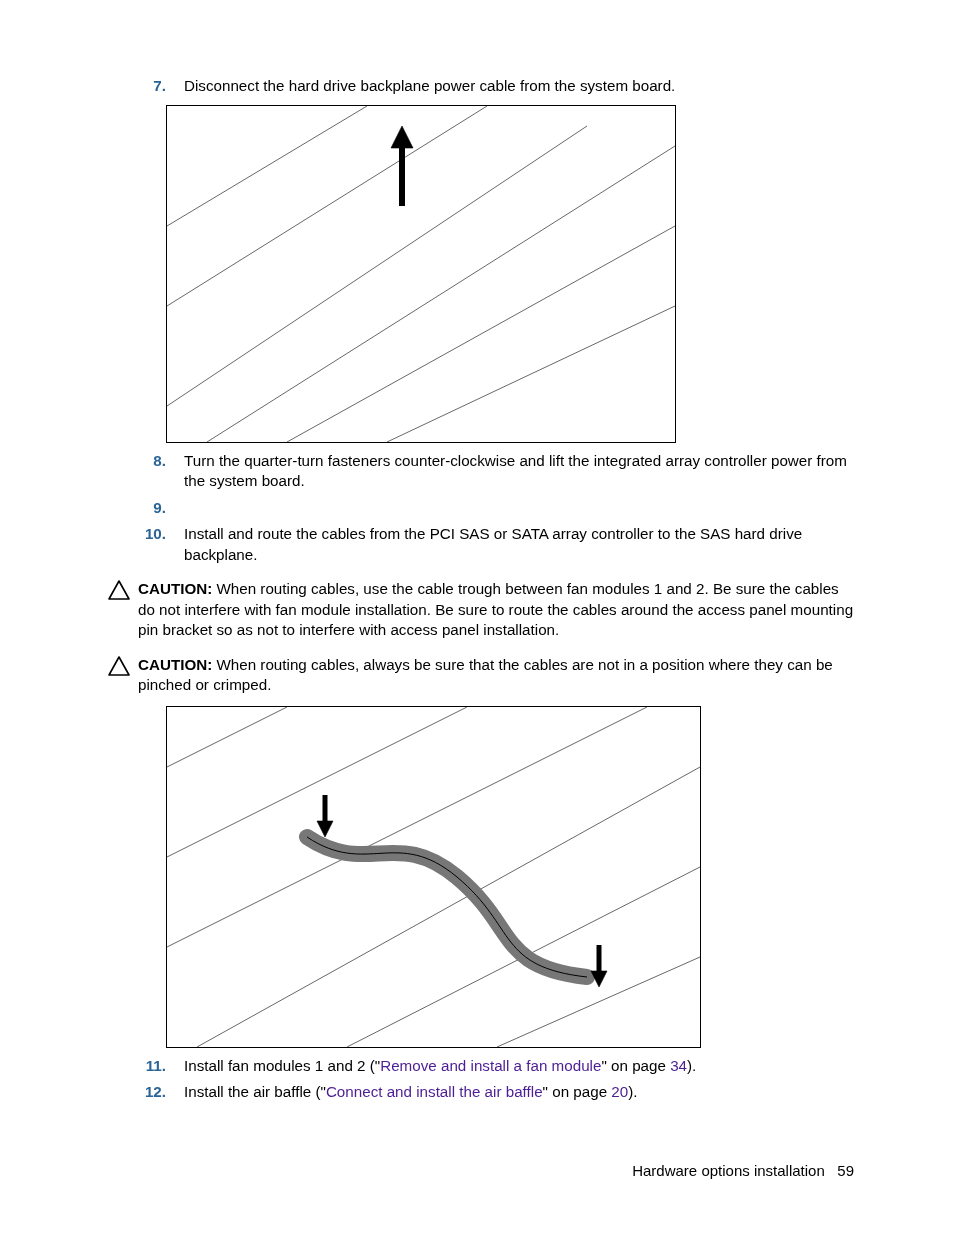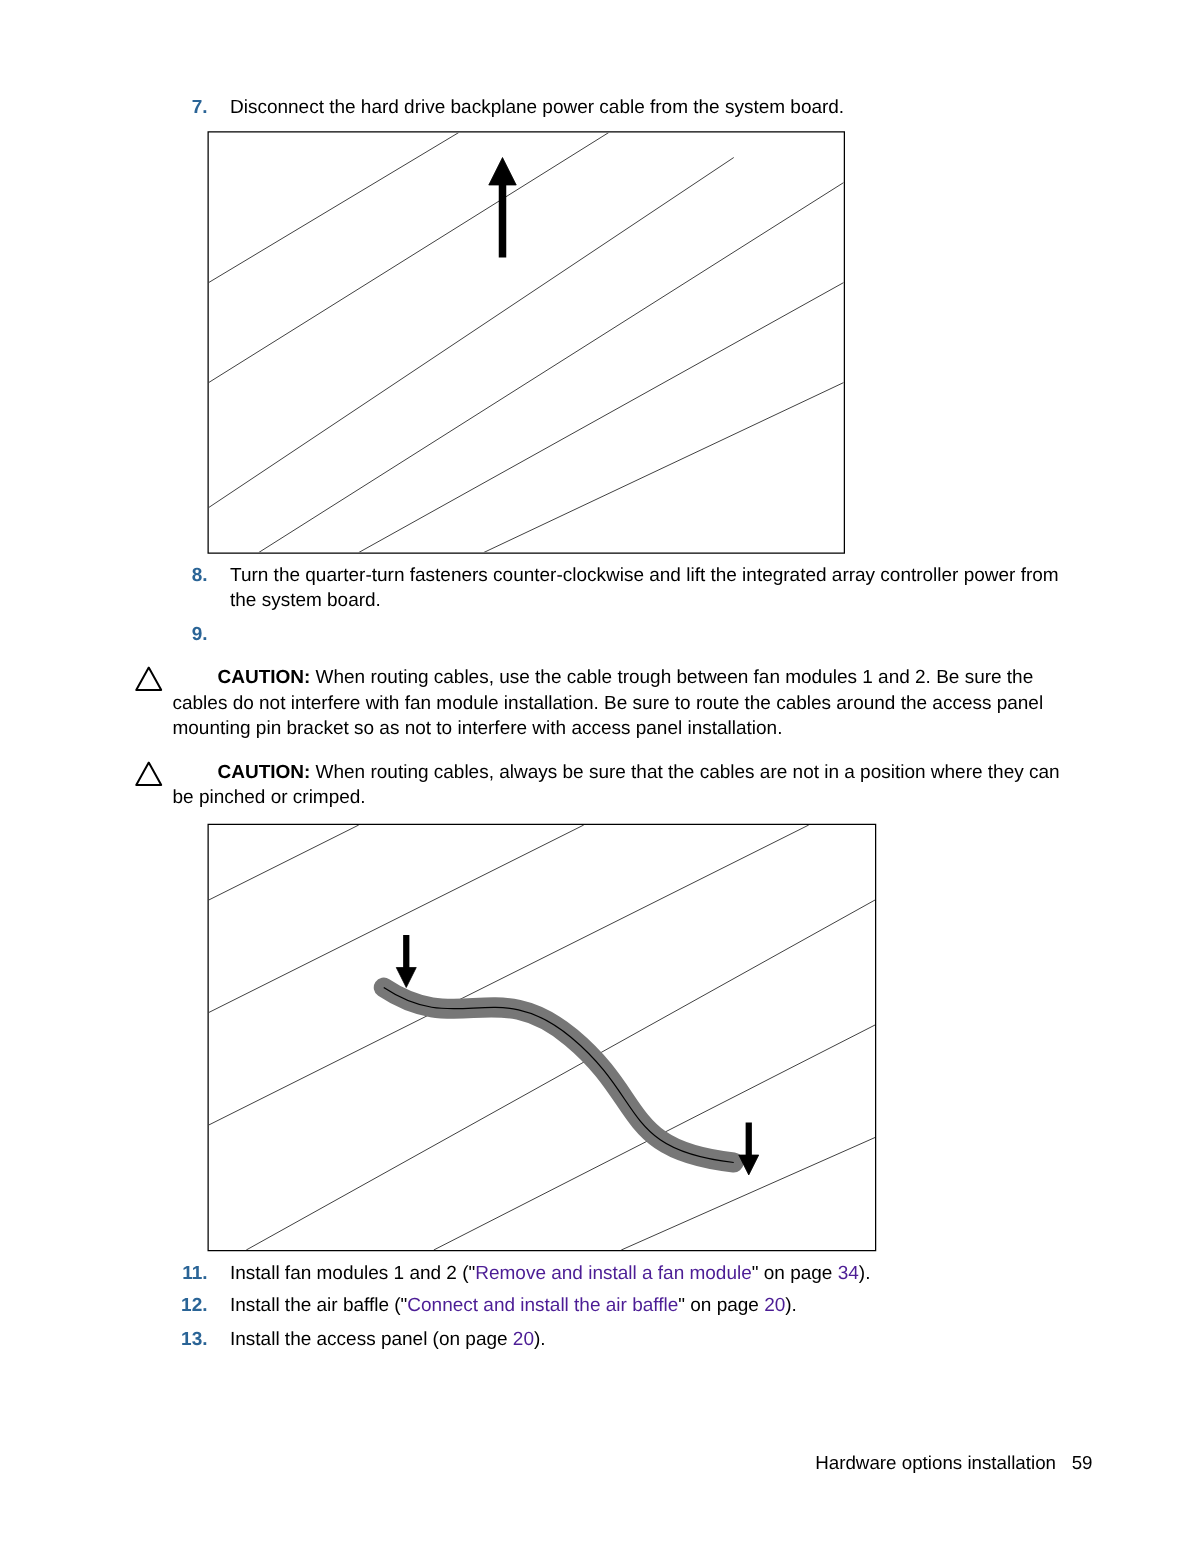--- a/index.html
+++ b/index.html
@@ -54,26 +54,26 @@
     margin: 14px 0 10px 0;
   }
   .caution-icon {
     flex: 0 0 30px;
     width: 30px;
     padding-top: 1px;
   }
   .caution-text {
     flex: 1 1 auto;
   }
-  .caution-text b { font-weight: 700; margin-left: 36px; }
+  .caution-text b { font-weight: 700; }
   .link { color: #4c1d95; }
   .footer {
     position: absolute;
     bottom: 54px;
-    right: 80px;
+    right: 100px;
     font-size: 15px;
     margin-top: 20px;
   }
   svg.tri { display: block; }
   
   .figure svg { position:absolute; inset:0; width:100%; height:100%; }
   .hatch { stroke:#000; stroke-width:0.6; }
 </style>
 </head>
 <body>
@@ -103,20 +103,24 @@
 
   <div class="ol-row">
     <div class="num-col">8.</div>
     <div class="txt-col">Turn the quarter-turn fasteners counter-clockwise and lift the integrated array controller power from the system board.</div>
   </div>
 
   <div class="ol-row">
     <div class="num-col">9.</div>
   </div>
 
+  <div class="ol-row">
+    <div class="num-col">10.</div>
+    <div class="txt-col">Install and route the cables from the PCI SAS or SATA array controller to the SAS hard drive backplane.</div>
+  </div>
 
   <div class="caution-block">
     <div class="caution-icon">
       <svg class="tri" width="22" height="20" viewBox="0 0 22 20">
           <polygon points="11,1 21,19 1,19" fill="none" stroke="#000" stroke-width="1.6" stroke-linejoin="round"></polygon>
         </svg>
     </div>
     <div class="caution-text">
       <b>CAUTION:</b><span>  When routing cables, use the cable trough between fan modules 1 and 2. Be sure the cables do not interfere with fan module installation. Be sure to route the cables around the access panel mounting pin bracket so as not to interfere with access panel installation.</span>
     </div>
@@ -161,24 +165,18 @@
     </div>
   </div>
 
   <div class="ol-row">
     <div class="num-col">12.</div>
     <div class="txt-col">
       <span>Install the air baffle ("</span><span class="link">Connect and install the air baffle</span><span>" on page </span><span class="link">20</span><span>).</span>
     </div>
   </div>
 
-  <div class="ol-row">
-    <div class="num-col">13.</div>
-    <div class="txt-col">
-      <span>Install the access panel (on page </span><span class="link">20</span><span>).</span>
-    </div>
-  </div>
 
   <div class="footer">
     <span>Hardware options installation</span>&nbsp;&nbsp;&nbsp;<span>59</span>
   </div>
 
 </div>
 
 </body></html>

